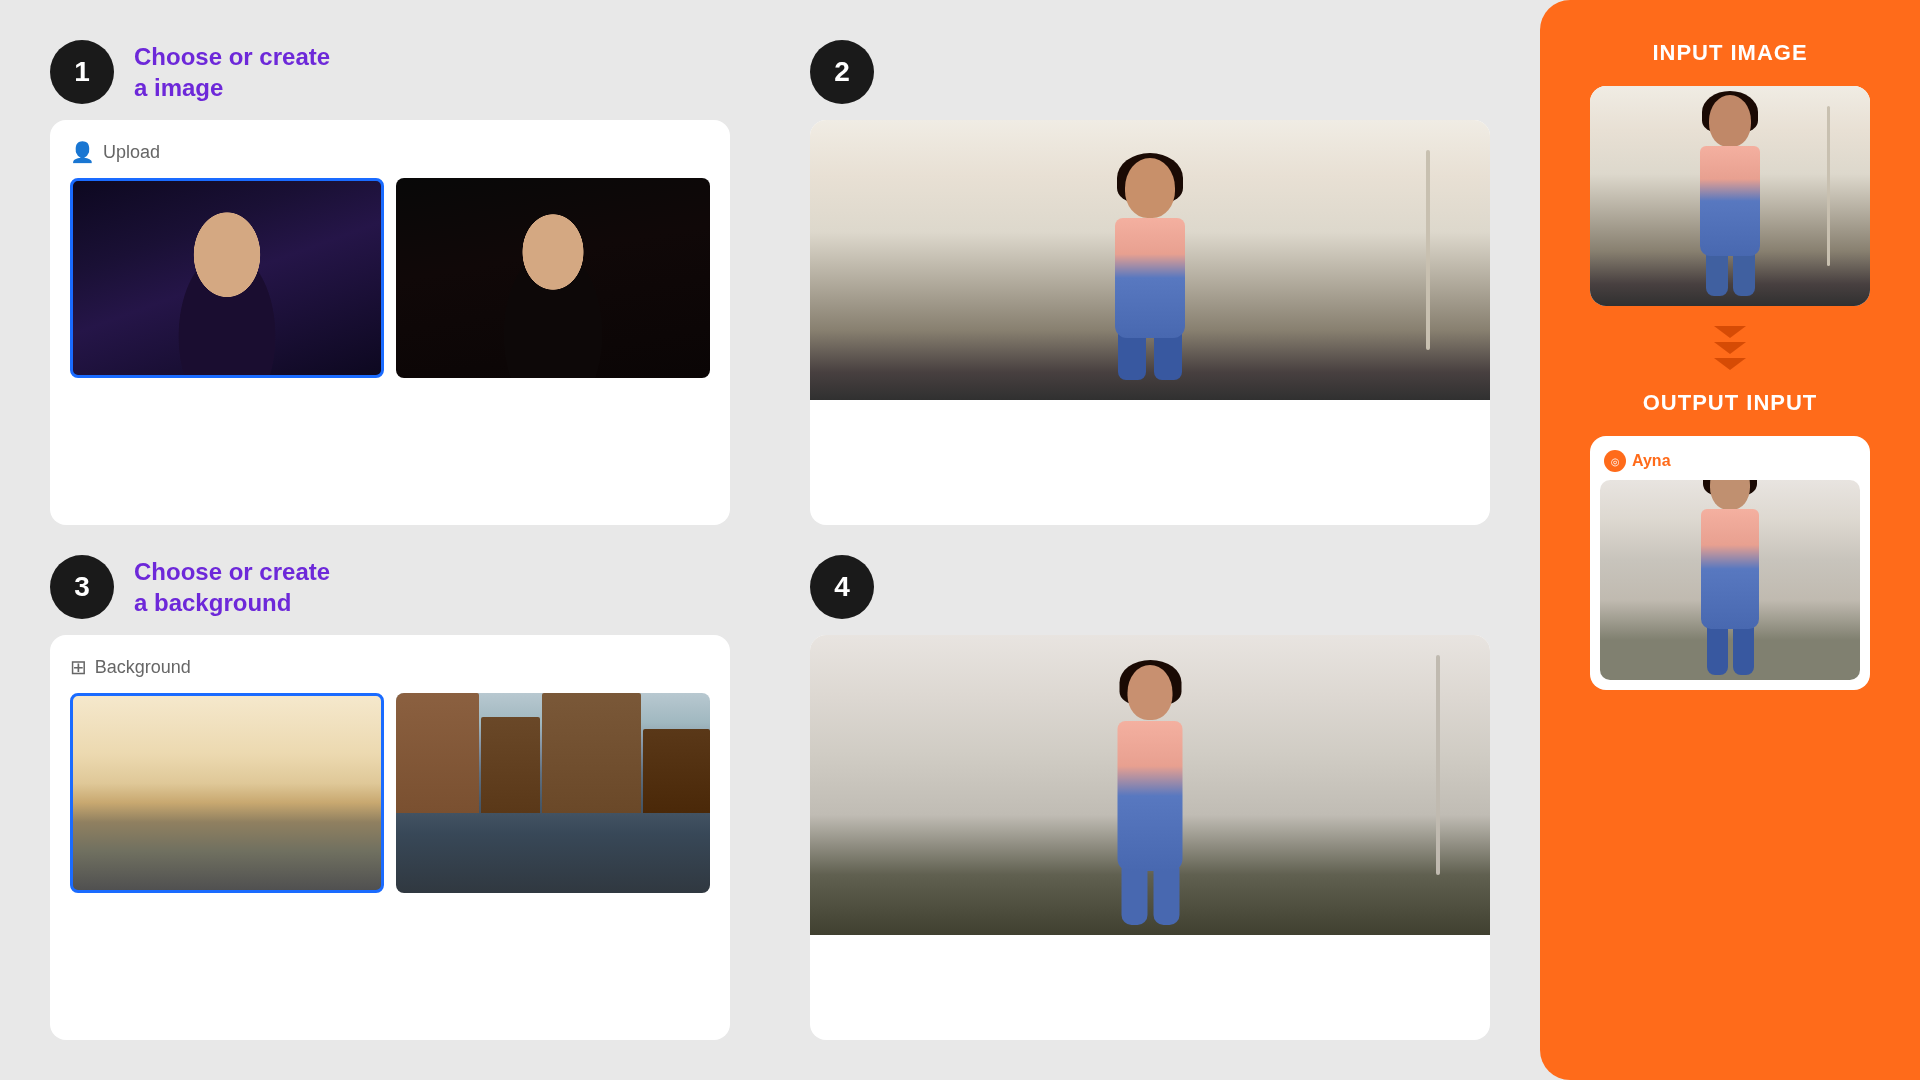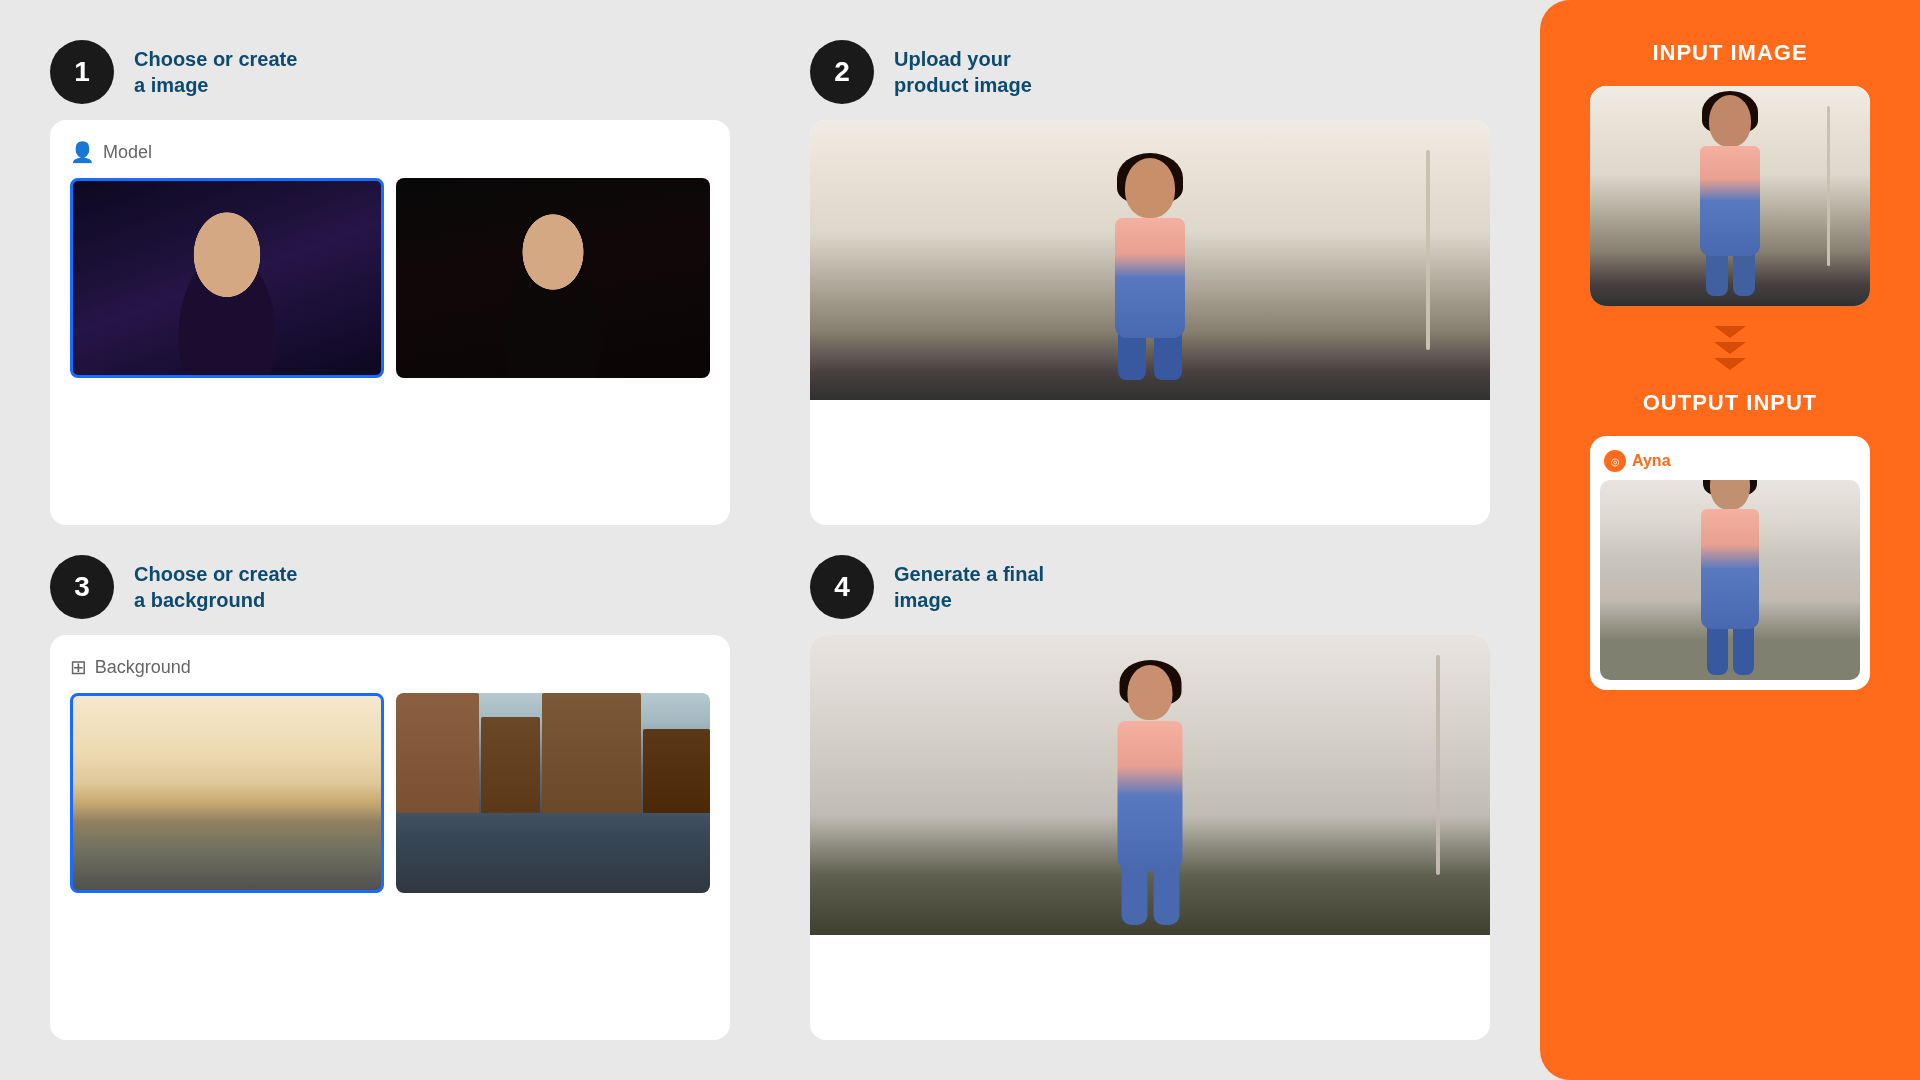--- a/index.html
+++ b/index.html
@@ -41,24 +41,24 @@
       display: flex;
       align-items: center;
       justify-content: center;
       color: white;
       font-size: 28px;
       font-weight: bold;
       flex-shrink: 0;
     }
 
     .step-title {
-      font-size: 20px;
+      font-size: 24px;
       font-weight: 700;
       line-height: 1.3;
-      color: #0c4a6e;
+      color: #6d28d9;
     }
 
     .step-card {
       background: white;
       border-radius: 16px;
       padding: 20px;
       flex: 1;
     }
 
     .card-label {
@@ -424,36 +424,32 @@
     <div class="step-header">
       <div class="step-number">1</div>
       <div class="step-title">
         <span>Choose or create</span><br>
         <span>a image</span>
       </div>
     </div>
     <div class="step-card">
       <div class="card-label">
         <span class="card-label-icon">👤</span>
-        <span>Model</span>
+        <span>Upload</span>
       </div>
       <div class="image-grid">
         <div class="img-model-1"></div>
         <div class="img-model-2"></div>
       </div>
     </div>
   </div>
 
   <div class="step-section upload-step">
     <div class="step-header">
       <div class="step-number">2</div>
-      <div class="step-title">
-        <span>Upload your</span><br>
-        <span>product image</span>
-      </div>
     </div>
     <div class="product-upload-area">
       <div class="product-photo">
 
         <div class="product-person">
           <div style="position:relative; width:50px; height:65px;">
             <div class="p-hair"></div>
             <div class="p-head"></div>
           </div>
           <div class="p-body"></div>
@@ -490,24 +486,20 @@
             <div style="flex:0.8;background:linear-gradient(180deg,#5a3818 0%,#4a2808 100%);height:70%;align-self:flex-end;border-radius:2px 2px 0 0;"></div>
           </div>
         </div>
       </div>
     </div>
   </div>
 
   <div class="step-section generate-step">
     <div class="step-header">
       <div class="step-number">4</div>
-      <div class="step-title">
-        <span>Generate a final</span><br>
-        <span>image</span>
-      </div>
     </div>
     <div class="generate-image-area">
       <div class="generate-photo">
         <div class="final-person">
           <div style="position:relative;width:46px;height:60px;">
             <div class="fp-hair"></div>
             <div class="fp-head"></div>
           </div>
           <div class="fp-body"></div>
           <div style="display:flex;gap:6px;margin-top:-6px;">

